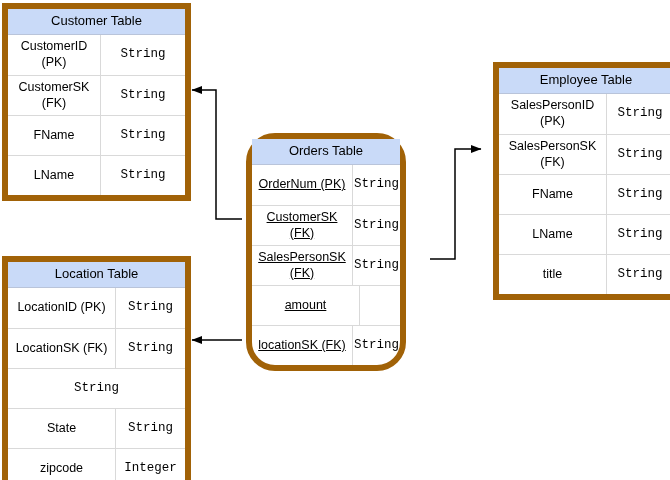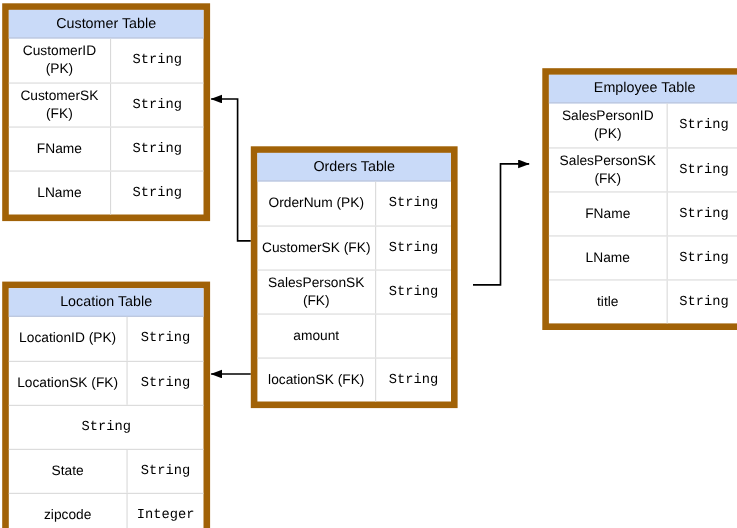--- a/index.html
+++ b/index.html
@@ -47,22 +47,22 @@
     justify-content: center;
     text-align: center;
     white-space: pre-line;
     padding: 0 1px;
   }
   .cell.field { border-right: 1px solid #D9D9D9; }
   .cell.type  { flex: 1; font-family: Liberation Mono, monospace; }
 
   .tbl-customer { left: 2px;   top: 3px;   width: 189px; }
   .tbl-customer .field { width: 93px; }
-  .tbl-orders   { left: 228px; top: 133px; width: 188px; }
-  .tbl-orders .field { width: 108px; }
+  .tbl-orders   { left: 246px; top: 133px; width: 160px; border-radius: 29px; }
+  .tbl-orders .field { width: 108px; text-decoration: underline; }
   .tbl-employee { left: 493px; top: 62px;  width: 186px; }
   .tbl-employee .field { width: 108px; }
   .tbl-location { left: 2px;   top: 256px; width: 189px; }
   .tbl-location .field { width: 108px; }
 
   #connector-layer {
     position: absolute;
     left: 0; top: 0;
     width: 670px;
     height: 480px;

